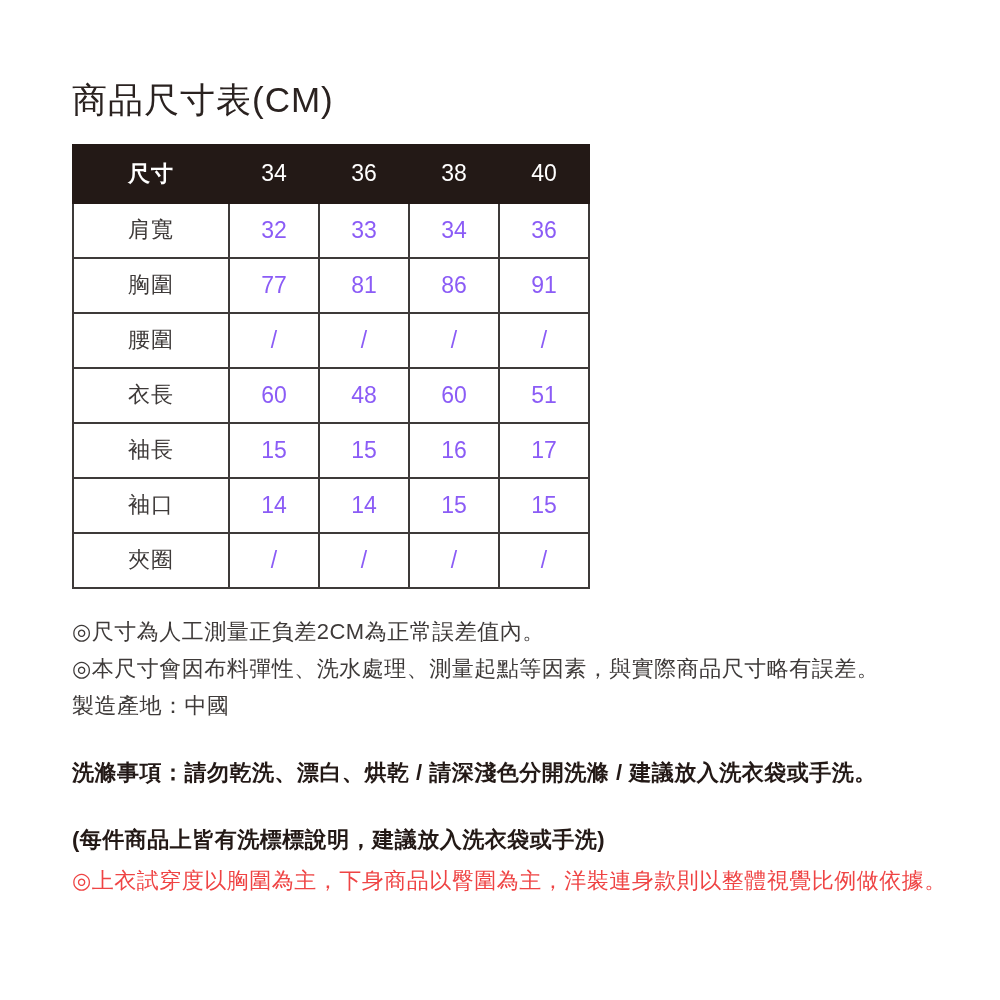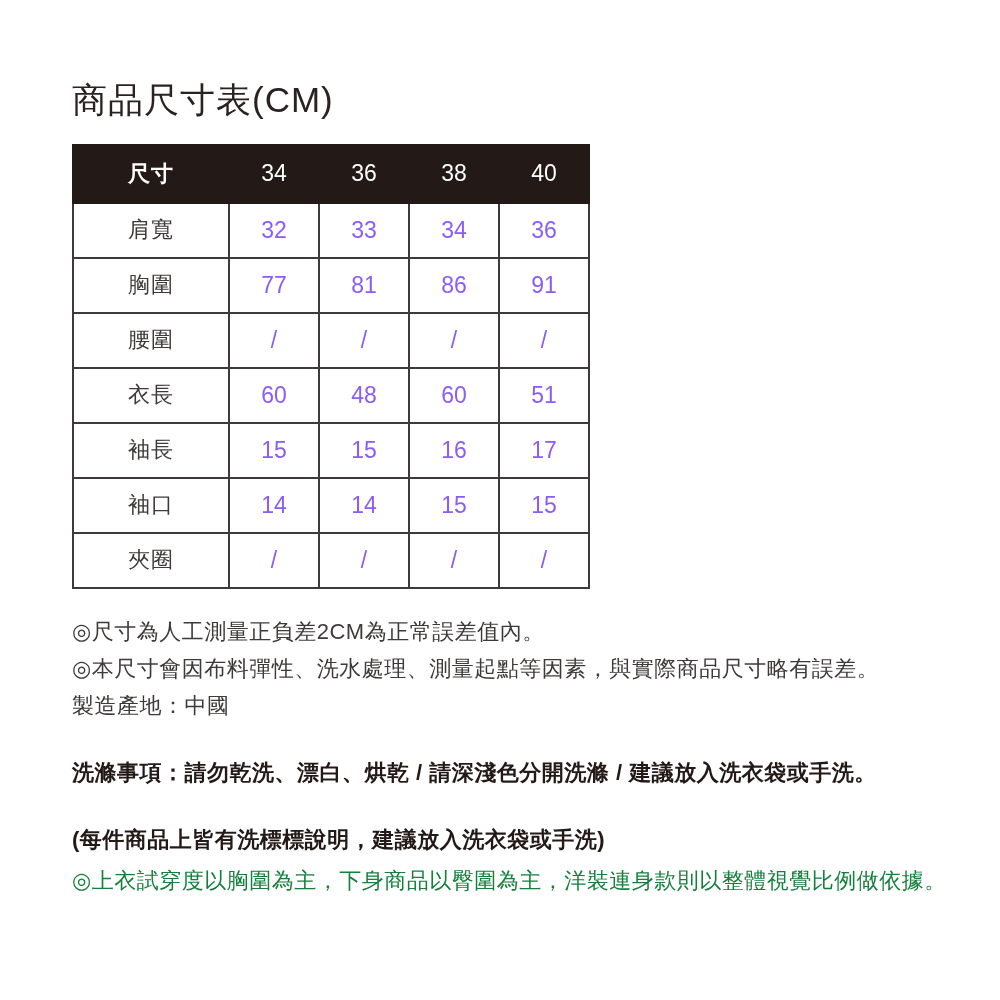--- a/index.html
+++ b/index.html
@@ -71,21 +71,21 @@
     margin-top: 30px;
     font-size: 22px;
     color: #3e3a39;
     letter-spacing: 0.5px;
   }
   .notes p {
     margin: 0 0 12px 0;
     line-height: 25px;
   }
   .notes p.bold { font-weight: bold; color: #231916; margin-top: 42px; }
-  .notes p.red  { margin-top: 16px; color: #15803d; }
+  .notes p.red  { margin-top: 16px; color: #ef4444; }
 </style>
 </head>
 <body>
 
 <div class="content">
 
   <h1 class="page-title">商品尺寸表(CM)</h1>
 
   <table class="size-chart">
     <colgroup>

